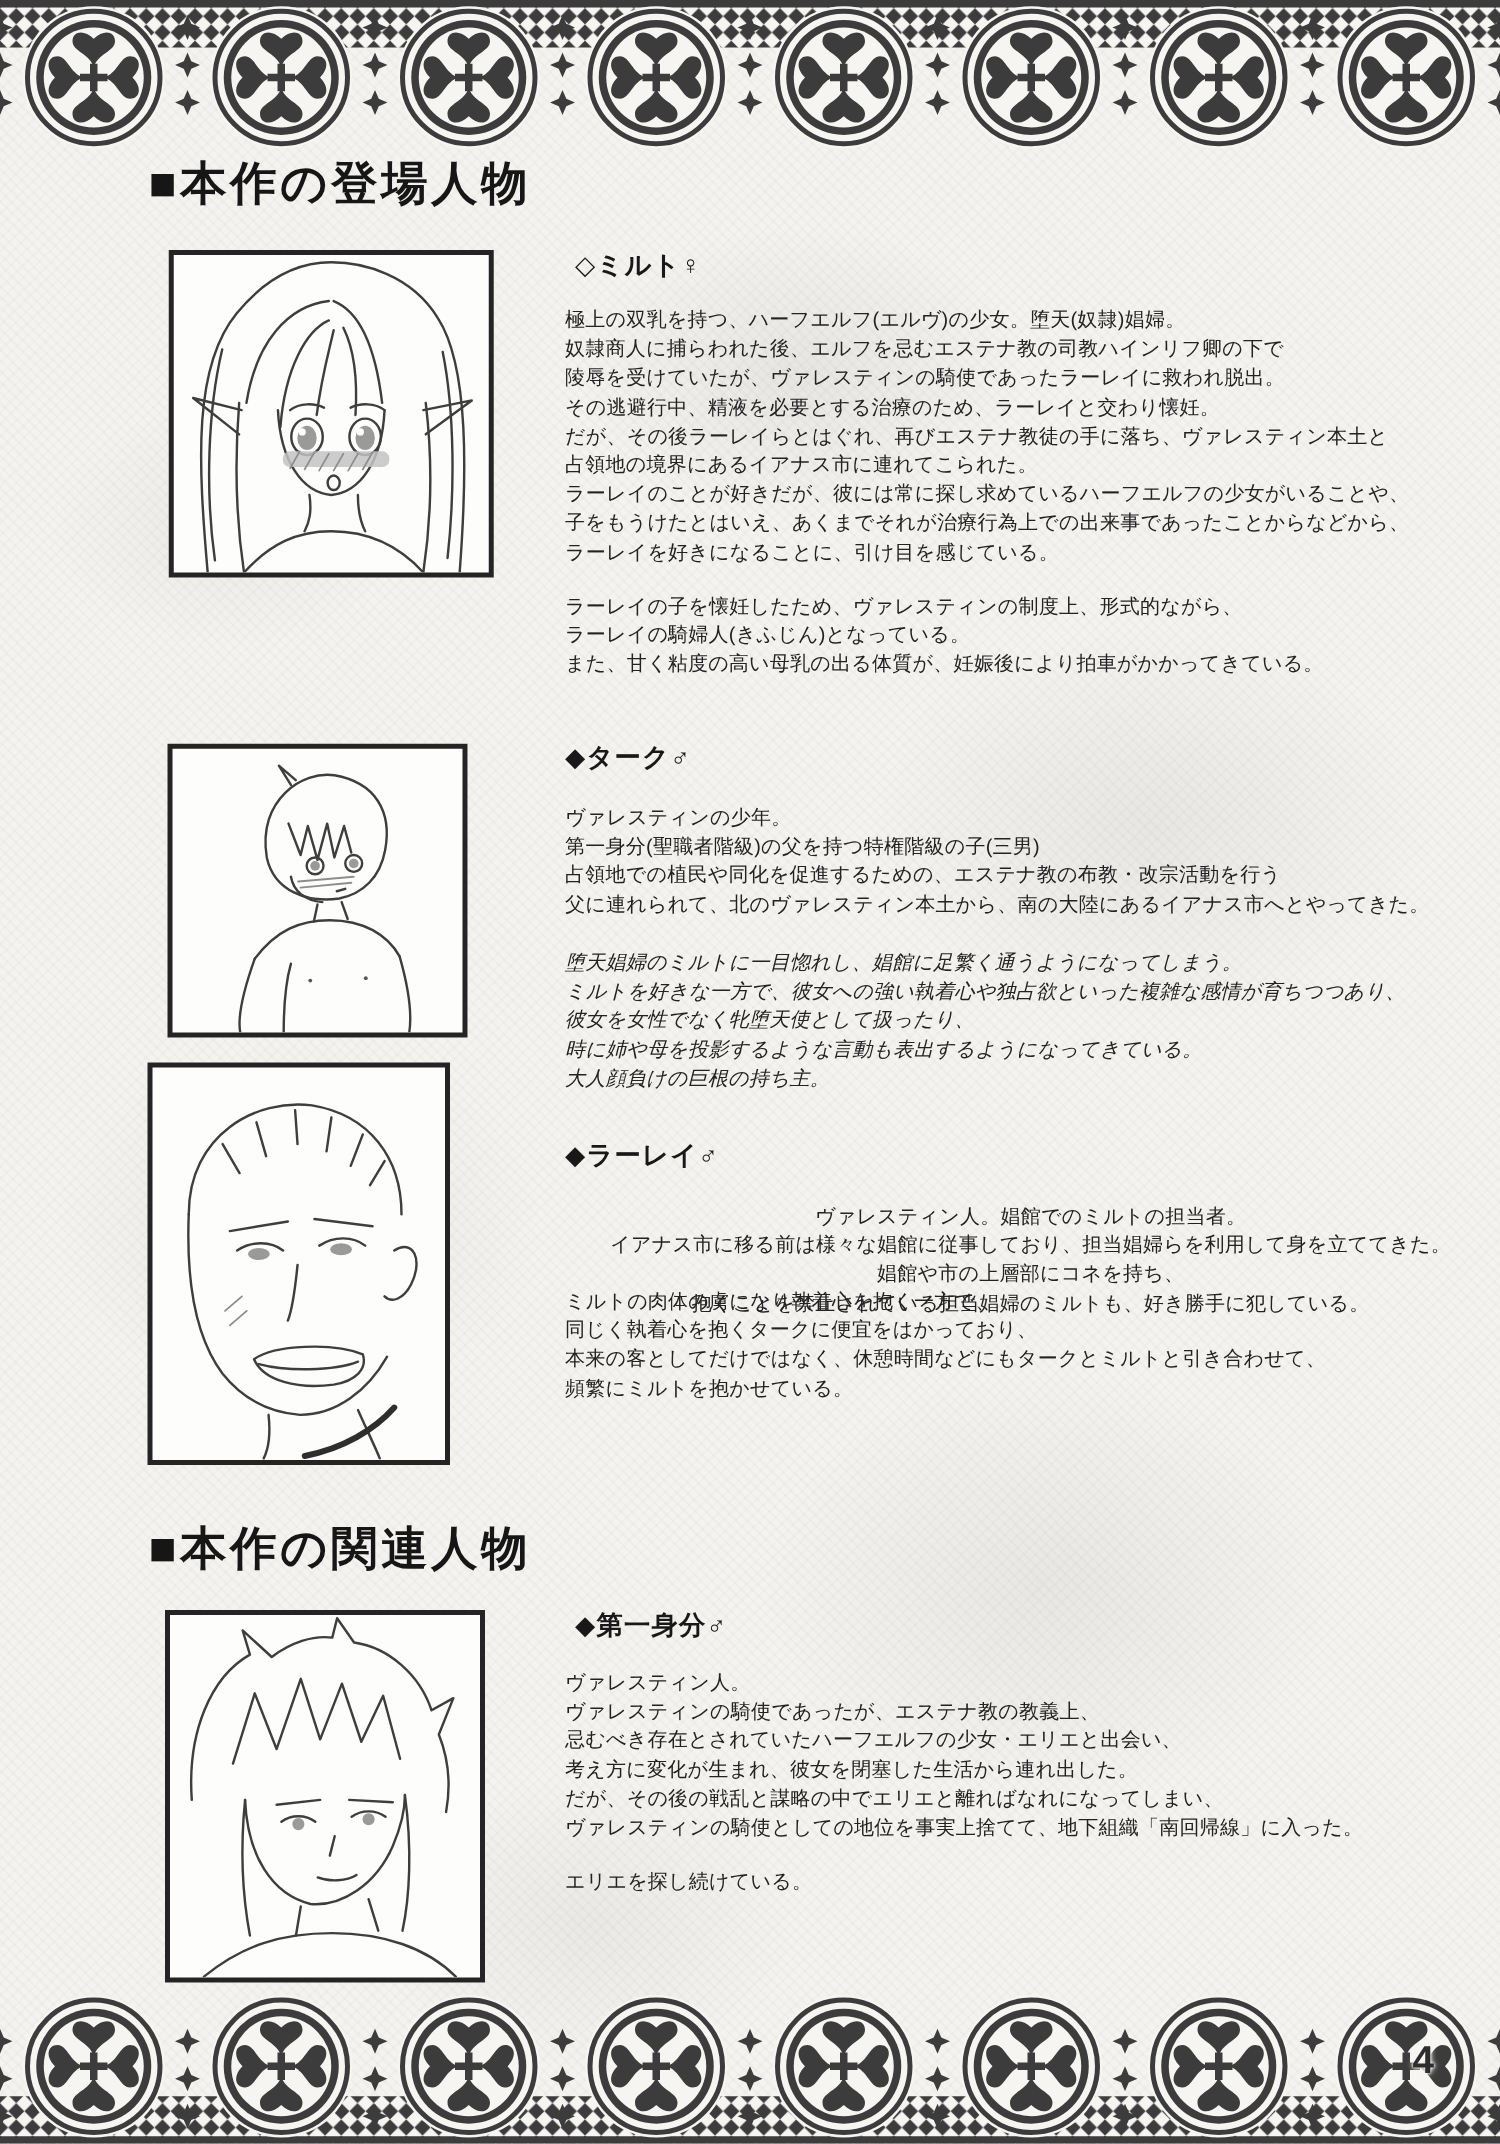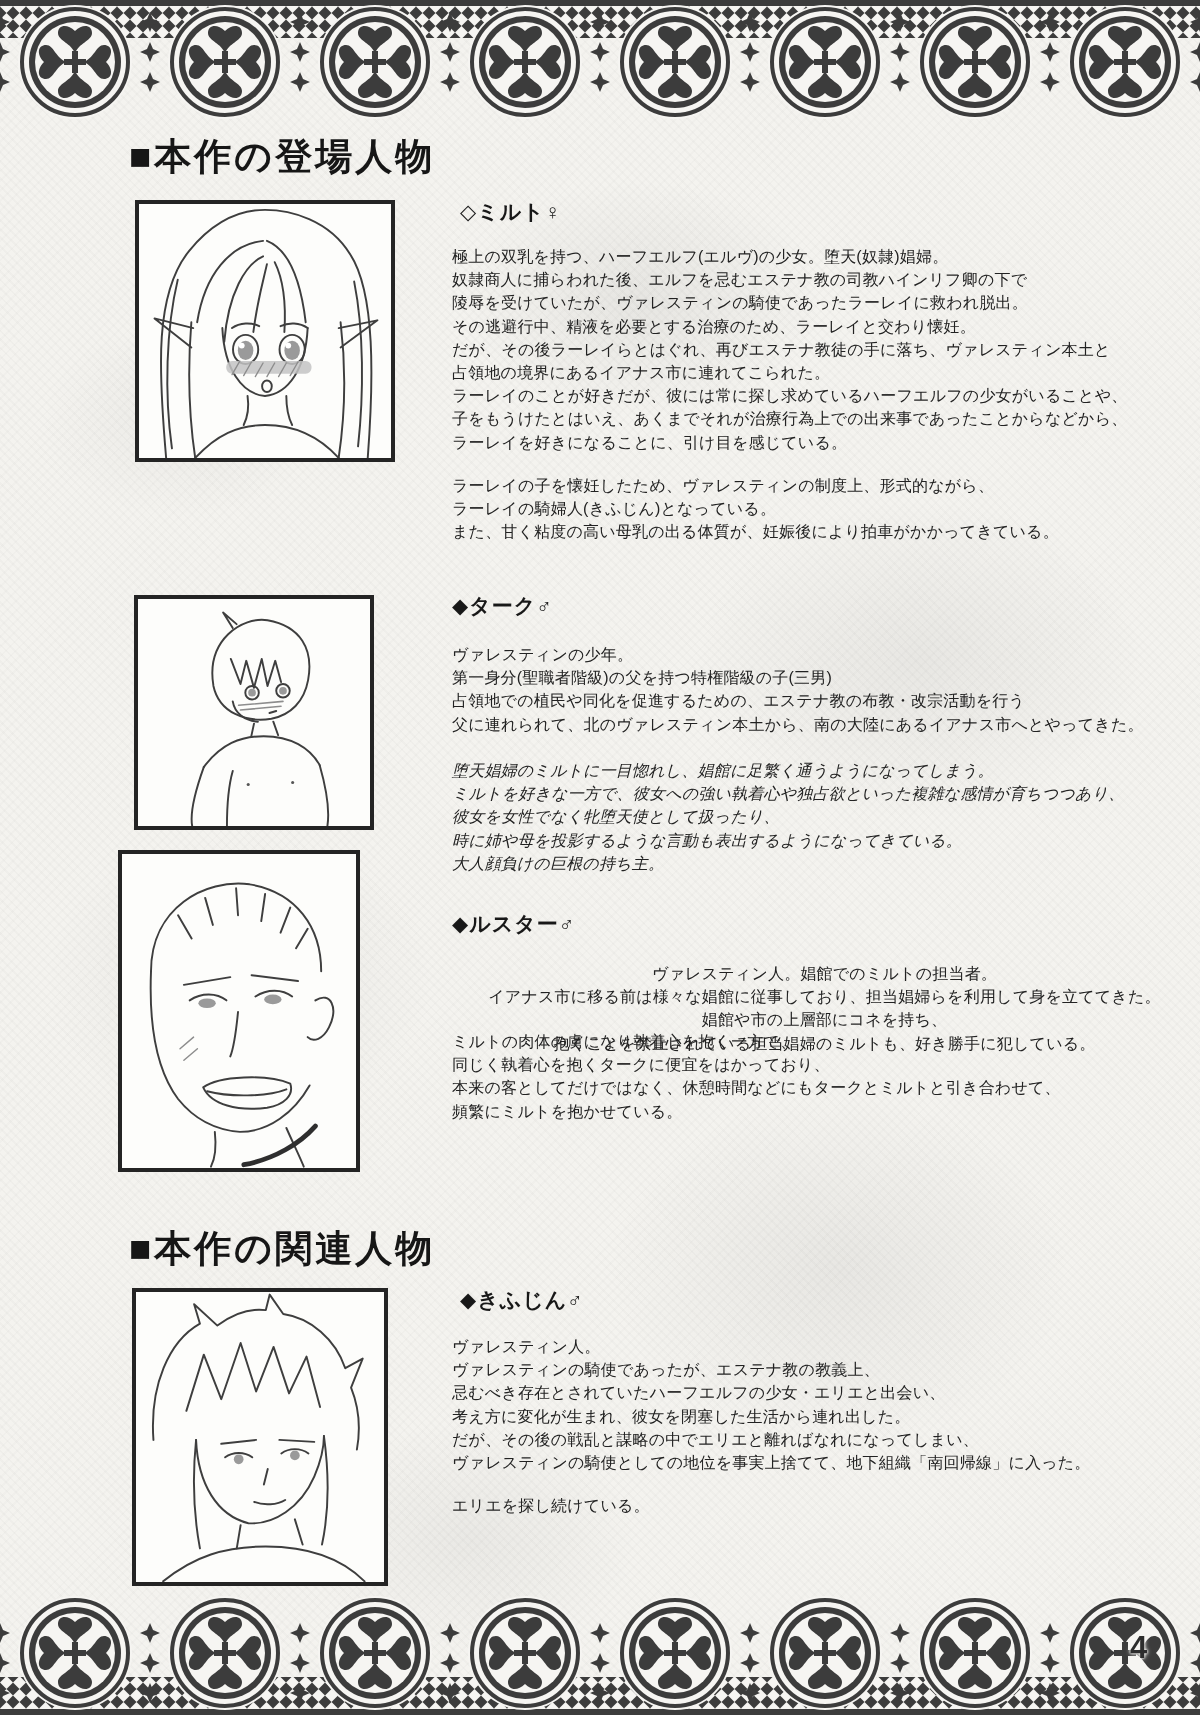--- a/index.html
+++ b/index.html
@@ -18,22 +18,22 @@
       radial-gradient(200px 140px at 180px 420px, rgba(70,70,70,.05), transparent 70%),
       repeating-linear-gradient(45deg, rgba(90,90,90,.03) 0 2px, transparent 2px 6px),
       repeating-linear-gradient(-45deg, rgba(90,90,90,.025) 0 2px, transparent 2px 7px);
     font-family:"Liberation Sans","DejaVu Sans",sans-serif;
     color:#1c1c1c;
   }
   .lace{position:absolute;left:0;width:1200px;height:122px;line-height:0;}
   .lace-top{top:0;}
   .lace-bottom{bottom:0;transform:scaleY(-1);}
   .sec-heading{
-    position:absolute;margin:10px;
-    font-family:Liberation Serif, serif;
+    position:absolute;margin:0;
+    font-family:Liberation Mono, monospace;
     font-weight:700;font-size:37px;letter-spacing:3px;color:#161616;
     white-space:nowrap;
   }
   .portrait{
     position:absolute;background:#fdfdfb;border:4px solid #242424;box-sizing:border-box;
     overflow:hidden;
   }
   .portrait svg{display:block;width:100%;height:100%;}
   .char-name{
     position:absolute;font-size:21px;font-weight:600;letter-spacing:1px;color:#181818;
@@ -214,21 +214,21 @@
   <div class="char-text" style="left:452px;top:643px;">ヴァレスティンの少年。
 第一身分(聖職者階級)の父を持つ特権階級の子(三男)
 占領地での植民や同化を促進するための、エステナ教の布教・改宗活動を行う
 父に連れられて、北のヴァレスティン本土から、南の大陸にあるイアナス市へとやってきた。</div>
   <div class="char-text" style="left:452px;top:759px;font-style:italic;">堕天娼婦のミルトに一目惚れし、娼館に足繁く通うようになってしまう。
 ミルトを好きな一方で、彼女への強い執着心や独占欲といった複雑な感情が育ちつつあり、
 彼女を女性でなく牝堕天使として扱ったり、
 時に姉や母を投影するような言動も表出するようになってきている。
 大人顔負けの巨根の持ち主。</div>
 
-  <div class="char-name" style="left:452px;top:910px;">◆ルスター♂</div>
+  <div class="char-name" style="left:452px;top:910px;">◆ラーレイ♂</div>
   <div class="portrait" style="left:118px;top:850px;width:242px;height:322px;">
     <svg viewBox="0 0 242 322">
       <g class="ill" stroke-width="2.2">
         <path d="M30,120 C30,54 86,24 132,30 C180,38 206,74 206,120"></path>
         <path d="M58,62 L72,86 M86,44 L94,72 M118,34 L120,62 M148,40 L144,68 M174,54 L164,80 M192,76 L180,96"></path>
         <path d="M30,120 C28,170 34,220 58,252 C74,272 96,284 122,286 C152,286 178,266 194,238"></path>
         <path d="M200,150 C216,140 224,158 214,178 C208,190 198,194 192,188"></path>
         <path d="M64,134 L112,126 M134,124 L182,130"></path>
         <path d="M70,150 C82,142 98,142 108,150"></path>
         <ellipse cx="88" cy="153" rx="9" ry="5" fill="#9a9a9a" stroke="none"></ellipse>
@@ -248,21 +248,21 @@
 イアナス市に移る前は様々な娼館に従事しており、担当娼婦らを利用して身を立ててきた。
 娼館や市の上層部にコネを持ち、
 抱くことを禁止されている担当娼婦のミルトも、好き勝手に犯している。</div>
   <div class="char-text" style="left:452px;top:1030px;">ミルトの肉体の虜になり執着心を抱く一方で、
 同じく執着心を抱くタークに便宜をはかっており、
 本来の客としてだけではなく、休憩時間などにもタークとミルトと引き合わせて、
 頻繁にミルトを抱かせている。</div>
 
   <h1 class="sec-heading" style="left:119px;top:1214px;">■本作の関連人物</h1>
 
-  <div class="char-name" style="left:460px;top:1286px;">◆きふじん♂</div>
+  <div class="char-name" style="left:460px;top:1286px;">◆第一身分♂</div>
   <div class="portrait" style="left:132px;top:1288px;width:256px;height:298px;">
     <svg viewBox="0 0 256 298">
       <g class="ill">
         <path d="M18,152 C14,96 34,50 66,32 L60,12 L84,34 C100,22 118,16 134,18 L138,2 L152,22 C180,26 206,48 216,78 L234,68 L222,98 C230,118 232,140 228,162"></path>
         <path d="M52,122 L70,64 L88,110 L108,52 L124,102 L142,56 L158,104 L176,66 L190,118"></path>
         <path d="M62,152 C64,198 84,230 116,238 C142,240 170,222 184,190 C190,176 194,160 194,148"></path>
         <path d="M88,156 L124,152 M148,152 L184,154"></path>
         <path d="M92,170 C100,164 112,164 120,170"></path>
         <circle cx="106" cy="172" r="5" fill="#9a9a9a" stroke="none"></circle>
         <path d="M150,166 C158,160 170,160 178,166"></path>

